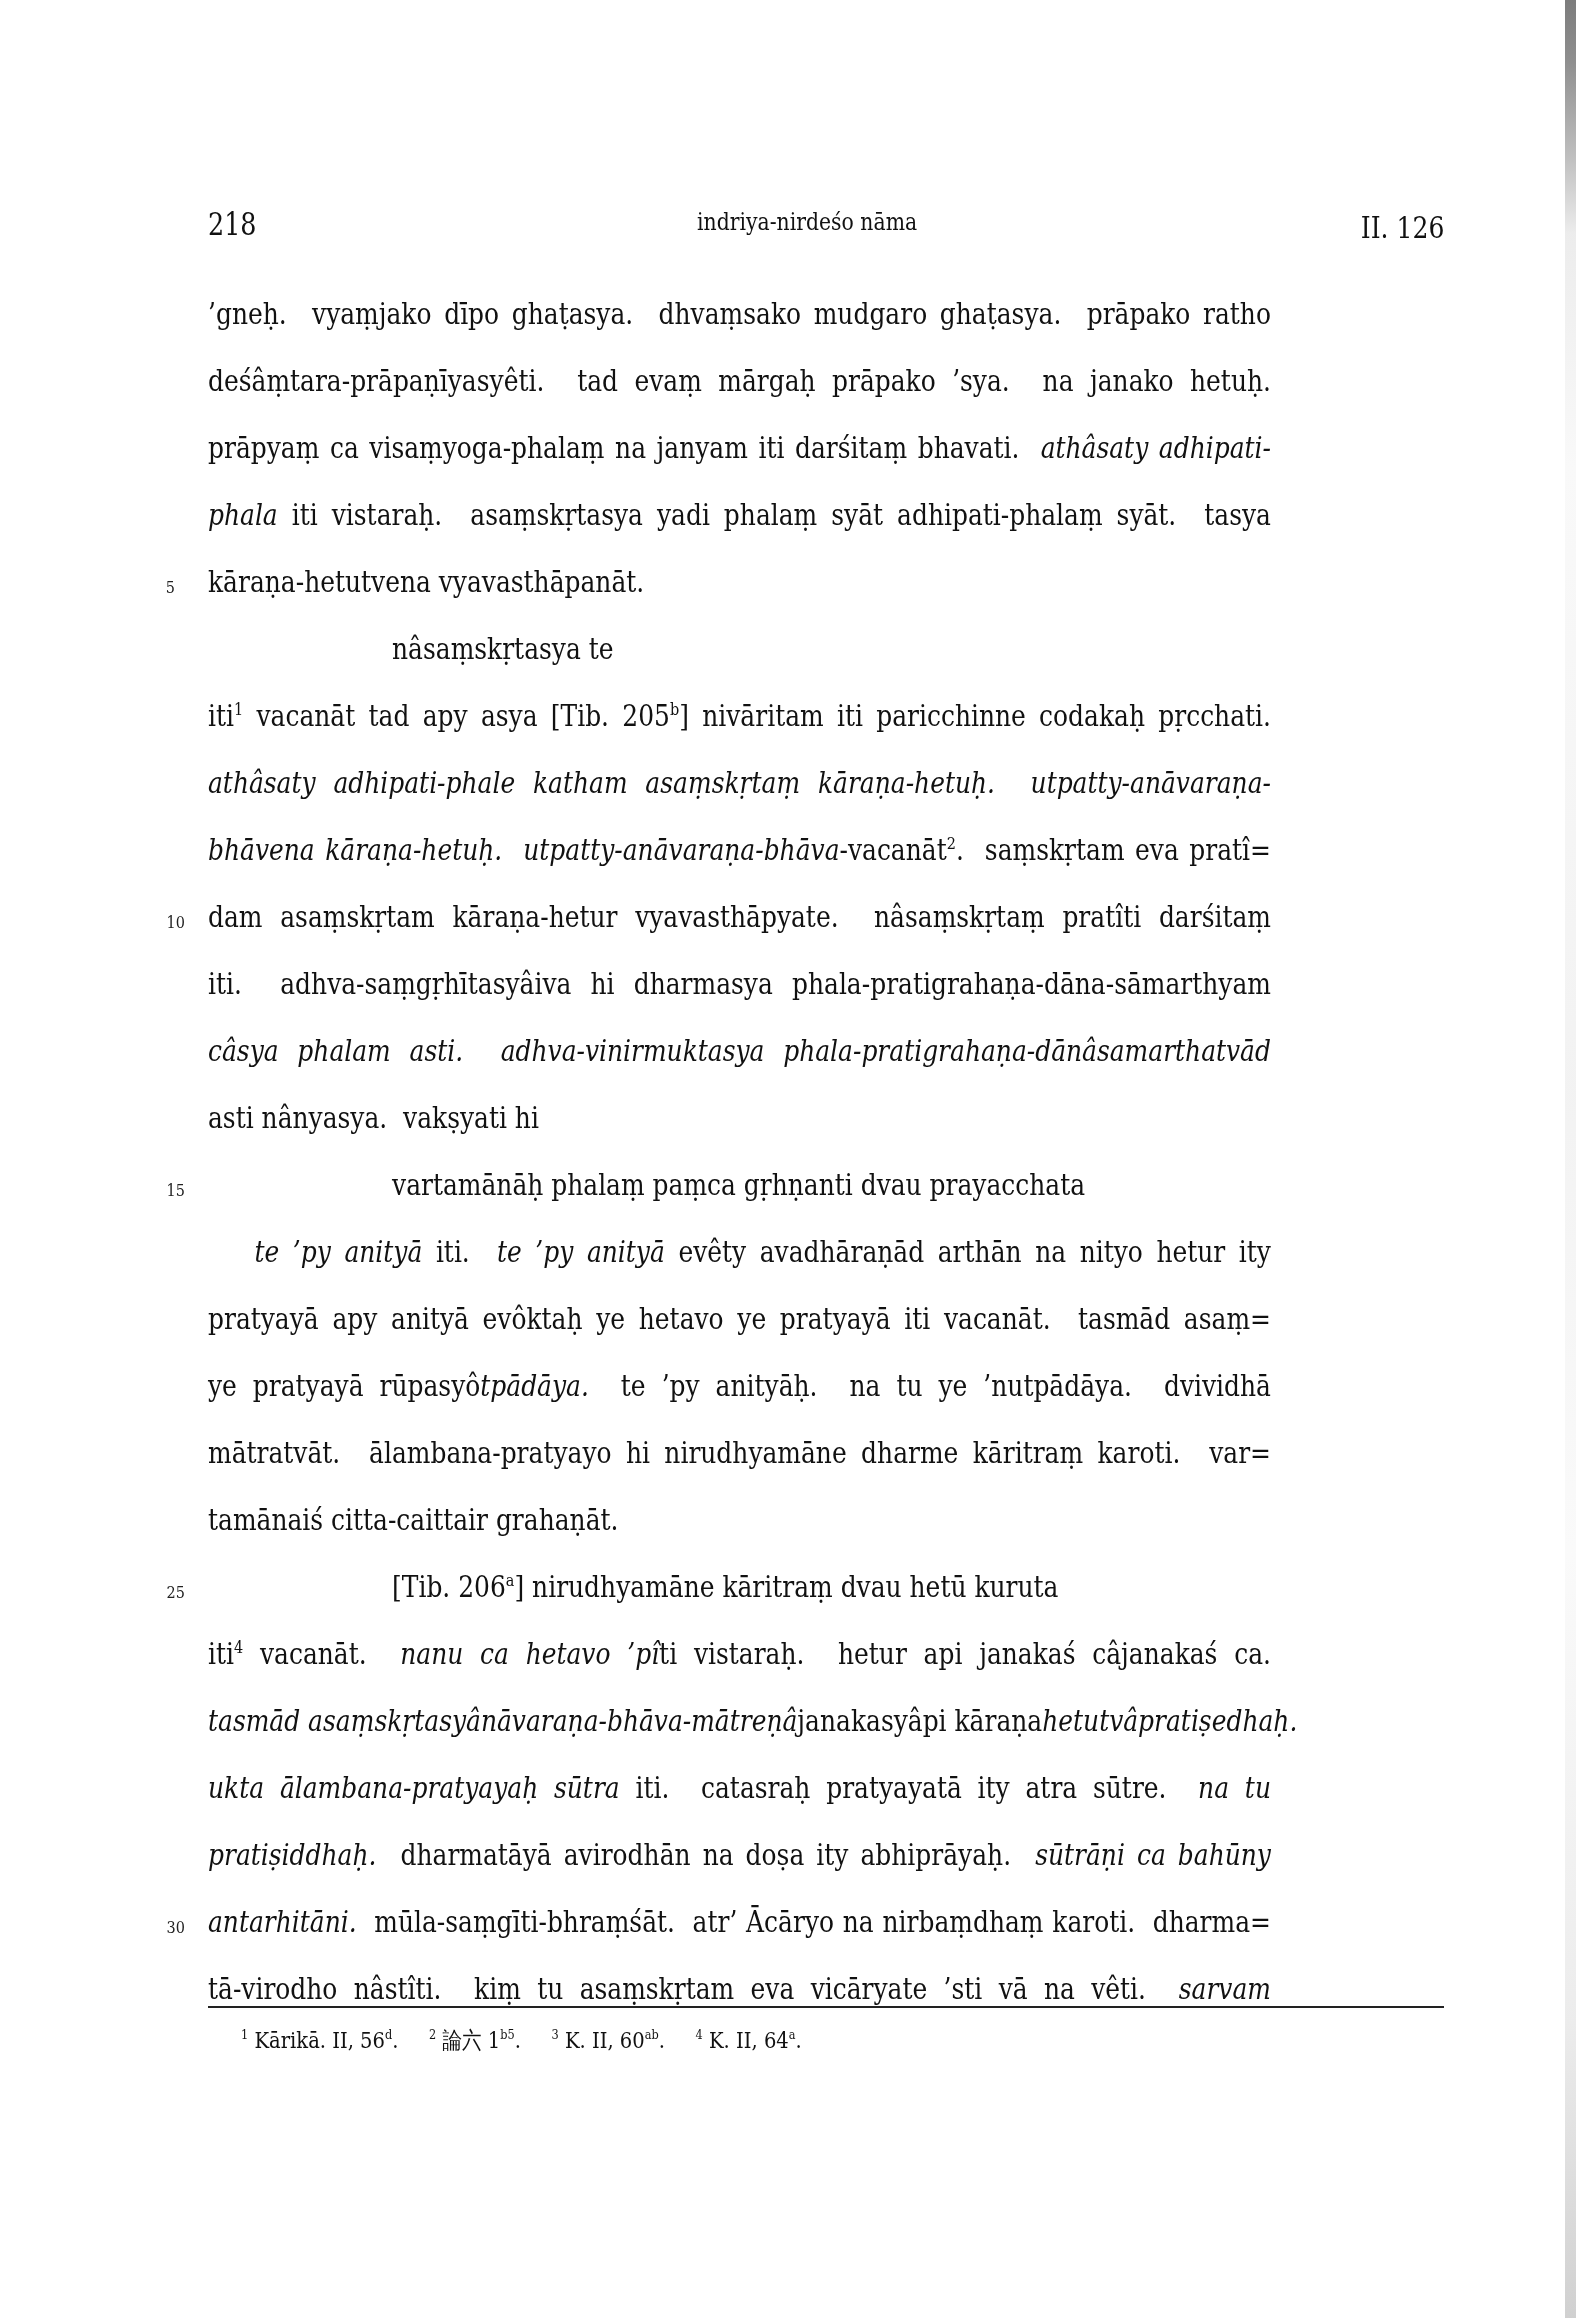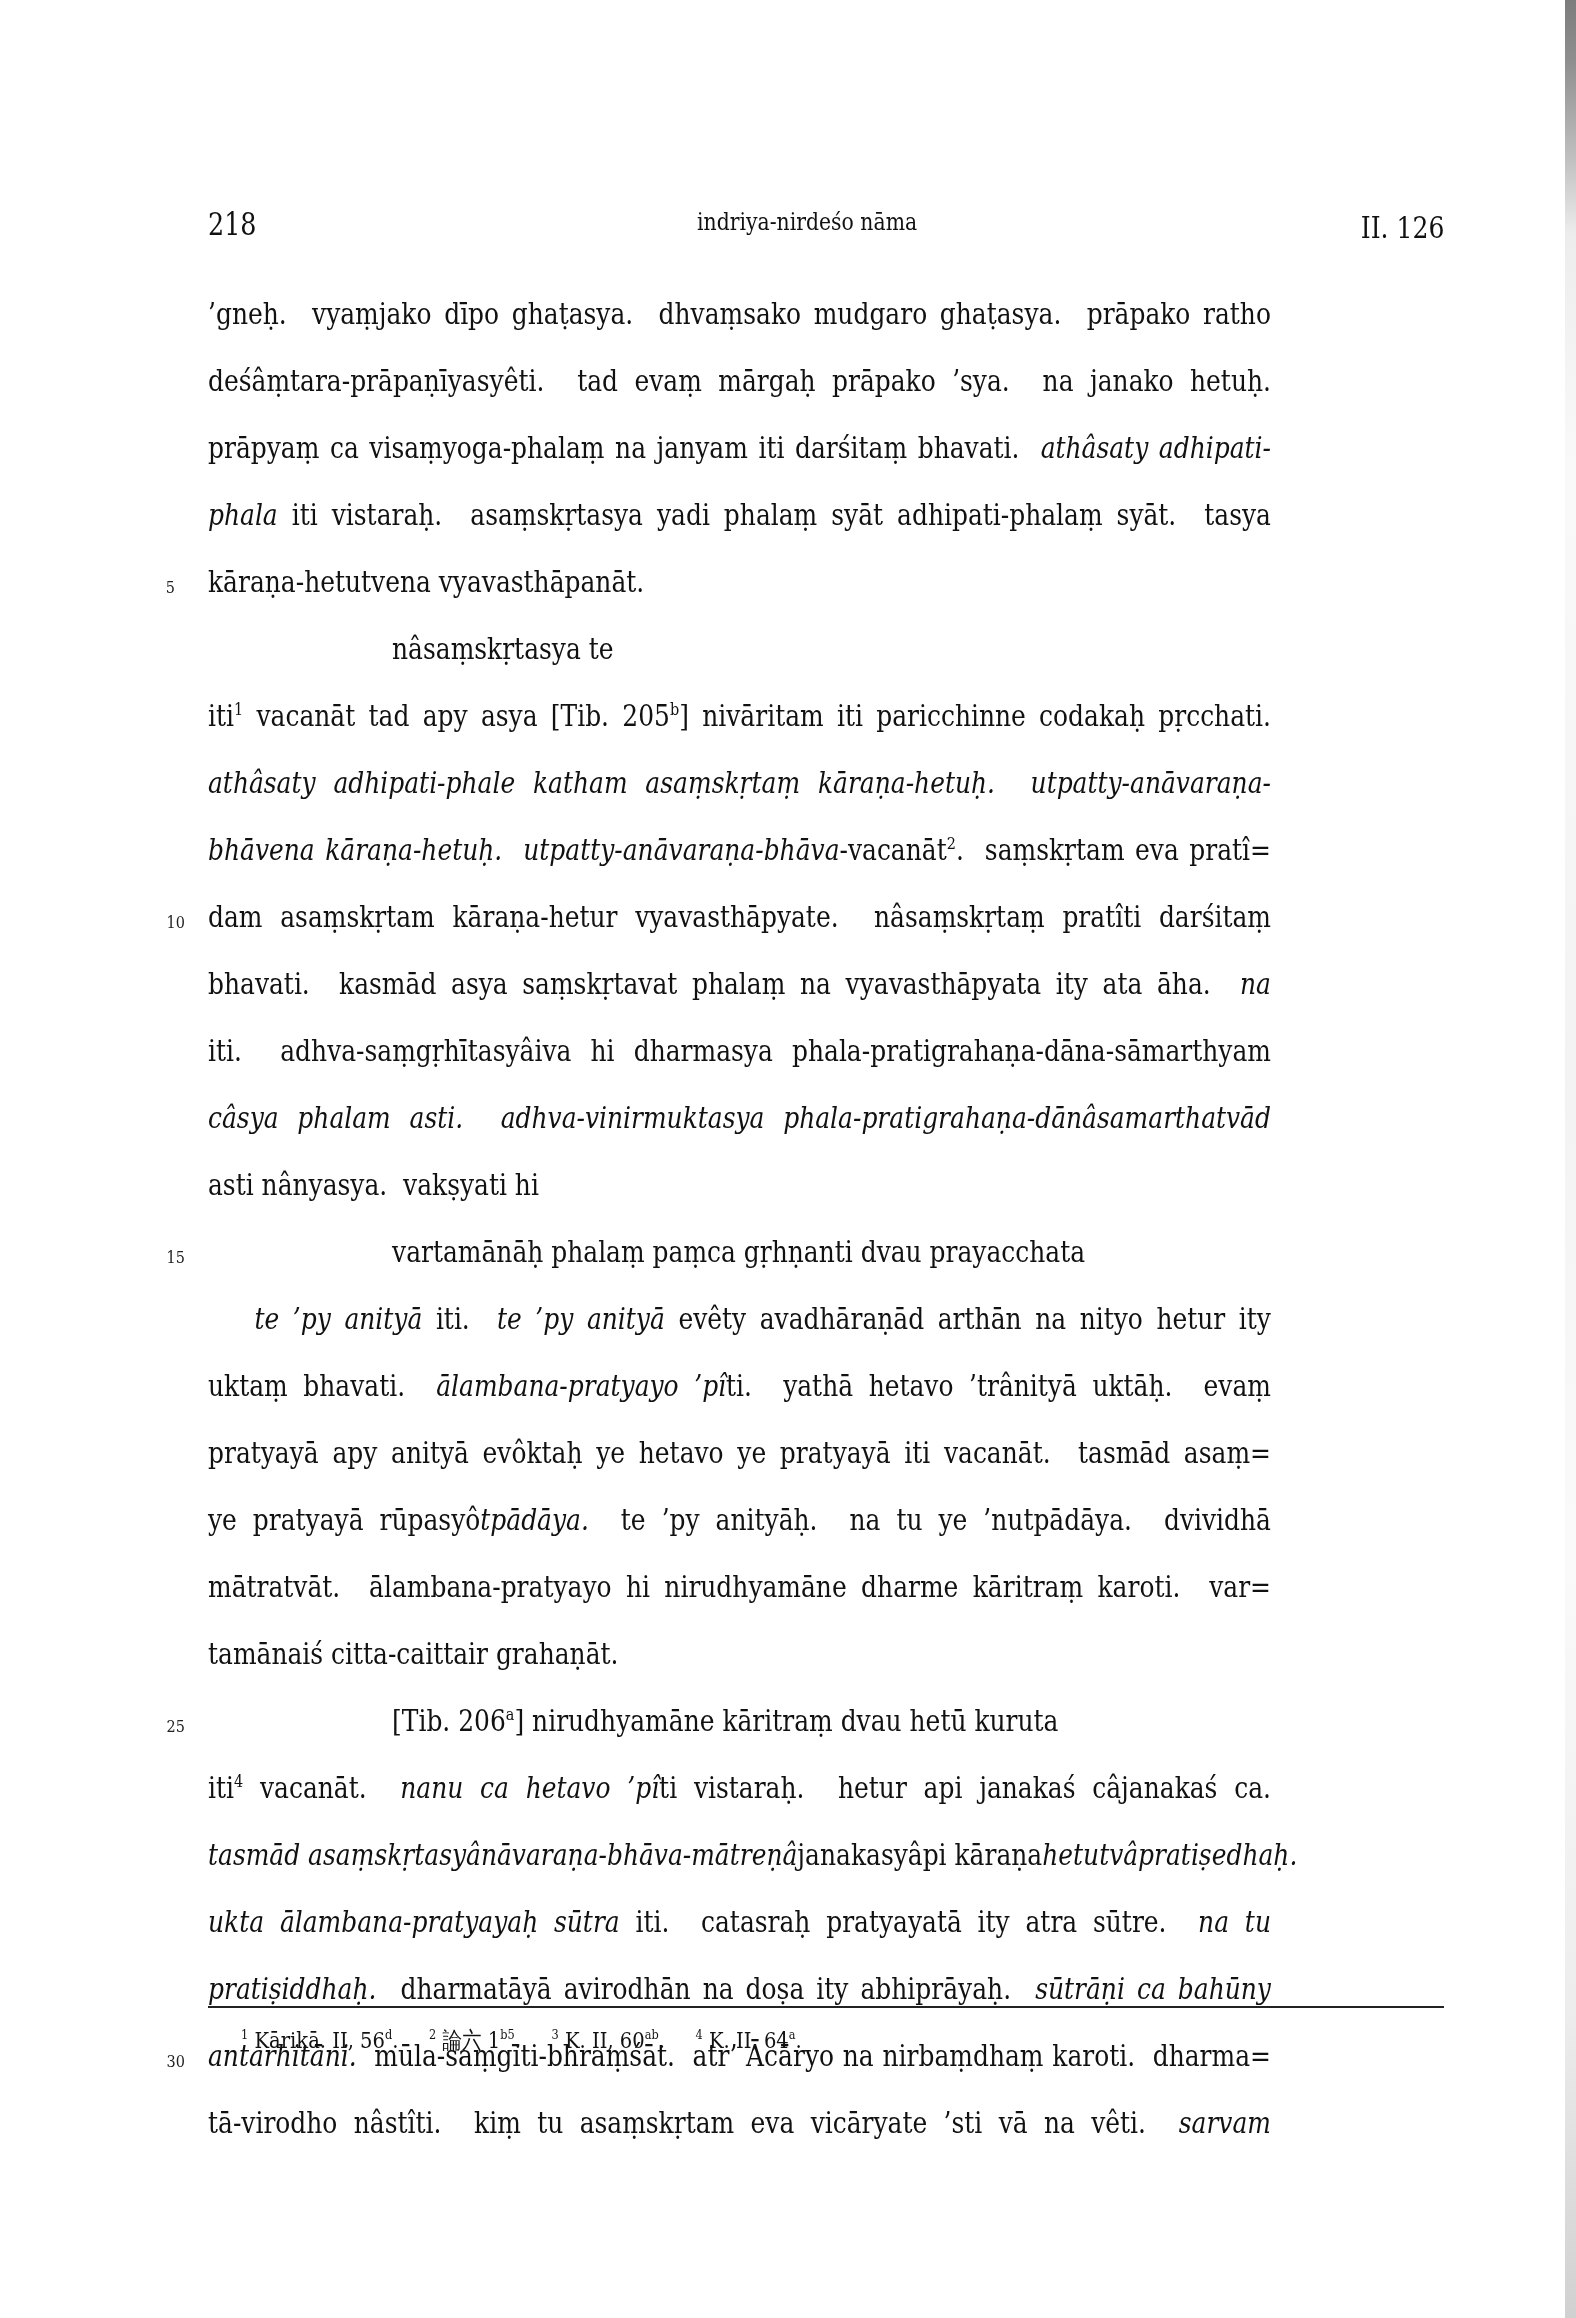--- a/index.html
+++ b/index.html
@@ -70,40 +70,34 @@
       <span class="txt"><i style="white-space: pre;">athâsaty adhipati-phale katham asaṃskṛtaṃ kāraṇa-hetuḥ.  utpatty-anāvaraṇa-</i></span>
     </div>
     <div class="line">
       <span class="txt"><i style="white-space: pre;">bhāvena kāraṇa-hetuḥ.  utpatty-anāvaraṇa-bhāva</i><span style="white-space: pre;">-vacanāt</span><sup style="white-space: pre;">2</sup><span style="white-space: pre;">.  saṃskṛtam eva pratî=</span></span>
     </div>
     <div class="line">
       <span class="line-no">10</span>
       <span class="txt"><span style="white-space: pre;">dam asaṃskṛtam kāraṇa-hetur vyavasthāpyate.  nâsaṃskṛtaṃ pratîti darśitaṃ</span></span>
     </div>
     <div class="line">
-      <span class="txt"><span style="white-space: pre;">bhavati.  kasmād asya saṃskṛtavat phalaṃ na vyavasthāpyata ity ata āha.  </span><i style="white-space: pre;">na</i></span>
-    </div>
-    <div class="line">
       <span class="txt"><span style="white-space: pre;">iti.  adhva-saṃgṛhītasyâiva hi dharmasya phala-pratigrahaṇa-dāna-sāmarthyam</span></span>
     </div>
     <div class="line">
       <span class="txt"><i style="white-space: pre;">câsya phalam asti.  adhva-vinirmuktasya phala-pratigrahaṇa-dānâsamarthatvād</i></span>
     </div>
     <div class="line last">
       <span class="txt"><span style="white-space: pre;">asti nânyasya.  vakṣyati hi</span></span>
     </div>
     <div class="line verse">
       <span class="line-no">15</span>
       <span class="txt"><span style="white-space: pre;">vartamānāḥ phalaṃ paṃca gṛhṇanti dvau prayacchata</span></span>
     </div>
     <div class="line indent">
       <span class="txt"><i style="white-space: pre;">te ’py anityā</i><span style="white-space: pre;"> iti.  </span><i style="white-space: pre;">te ’py anityā</i><span style="white-space: pre;"> evêty avadhāraṇād arthān na nityo hetur ity</span></span>
-    </div>
-    <div class="line">
-      <span class="txt"><span style="white-space: pre;">uktaṃ bhavati.  </span><i style="white-space: pre;">ālambana-pratyayo ’pî</i><span style="white-space: pre;">ti.  yathā hetavo ’trânityā uktāḥ.  evaṃ</span></span>
     </div>
     <div class="line">
       <span class="txt"><span style="white-space: pre;">pratyayā apy anityā evôktaḥ ye hetavo ye pratyayā iti vacanāt.  tasmād asaṃ=</span></span>
     </div>
     <div class="line">
       <span class="txt"><span style="white-space: pre;">ye pratyayā rūpasyô</span><i style="white-space: pre;">tpādāya.</i><span style="white-space: pre;">  te ’py anityāḥ.  na tu ye ’nutpādāya.  dvividhā</span></span>
     </div>
     <div class="line">
       <span class="txt"><span style="white-space: pre;">mātratvāt.  ālambana-pratyayo hi nirudhyamāne dharme kāritraṃ karoti.  var=</span></span>
     </div>

